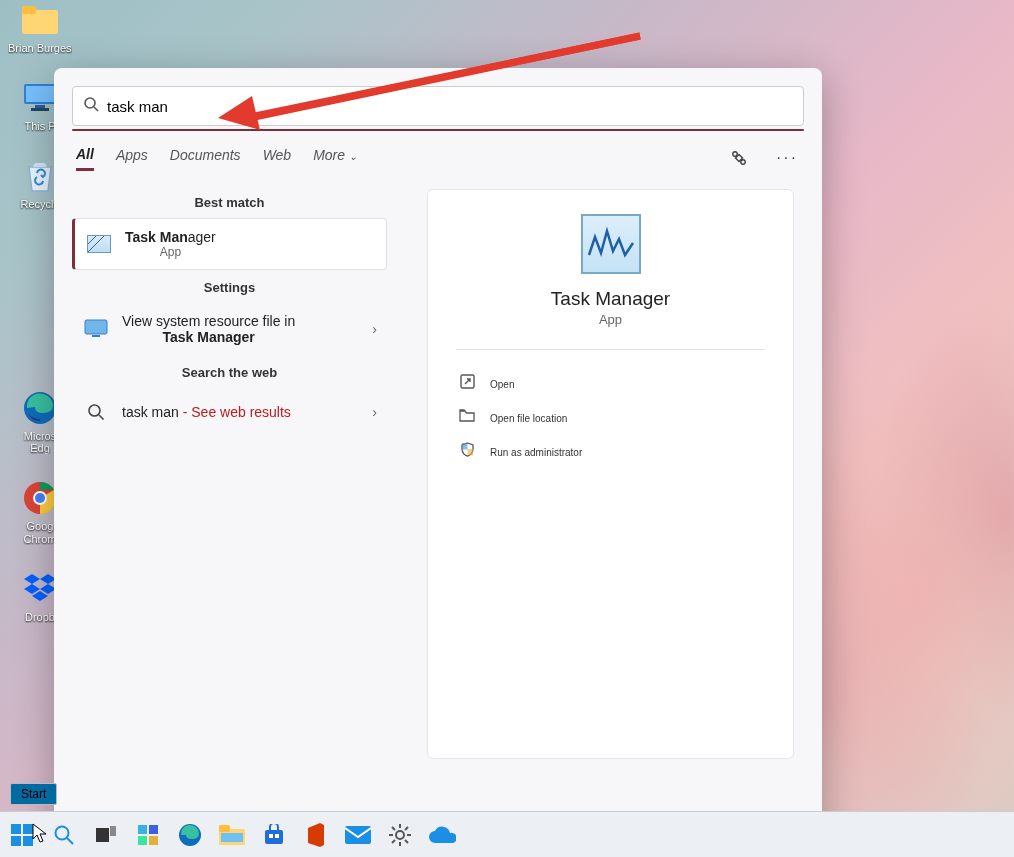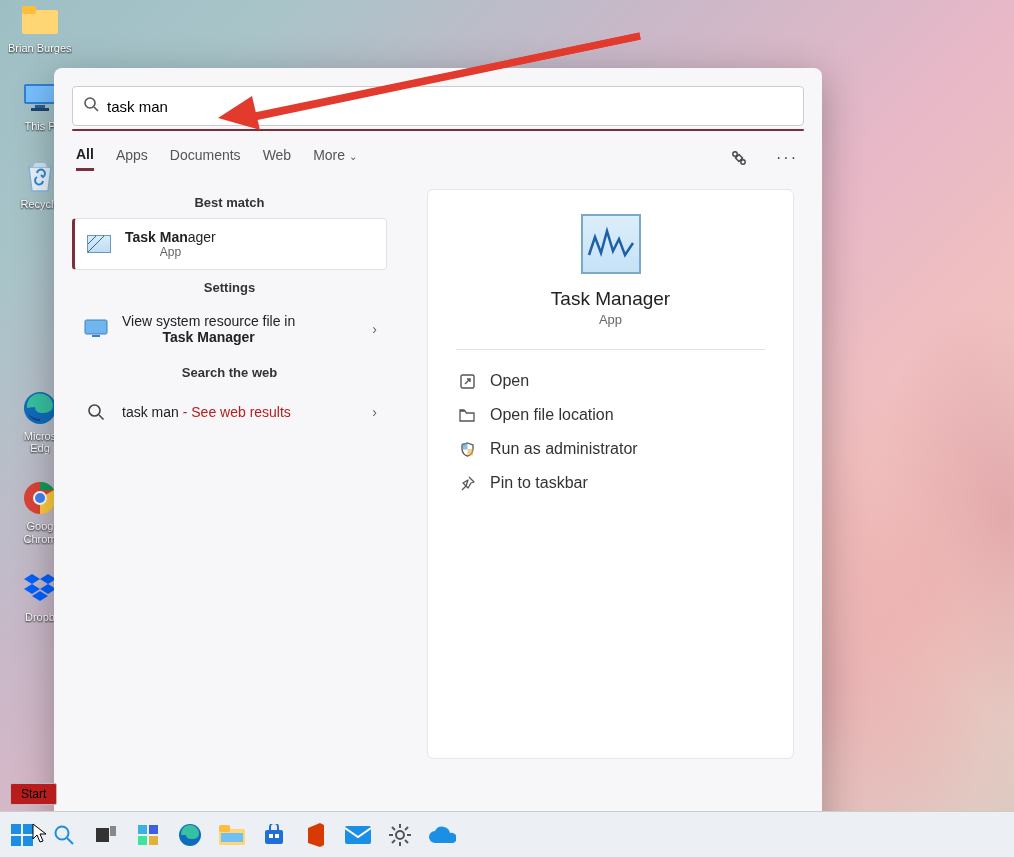--- a/index.html
+++ b/index.html
@@ -18,38 +18,38 @@
     transform: rotate(-10deg);
   }
 
   
   .desktop-icons { position: absolute; left: 8px; top: 0; display: flex; flex-direction: column; gap: 24px; }
   .dicon { width: 64px; text-align: center; cursor: pointer; }
   .dicon .box { width: 40px; height: 40px; margin: 0 auto 2px; display:flex; align-items:center; justify-content:center; }
   .dicon .lbl { font-size: 11px; color: #fff; text-shadow: 0 1px 2px #000; line-height: 1.1; white-space: nowrap; overflow: hidden; }
 
   
-  .start-tip { position:absolute; left:10px; bottom:52px; background:#b91c1c; border:1px solid #bbb; padding:3px 10px; font-size:12px; border-radius:2px; }
+  .start-tip { position:absolute; left:10px; bottom:52px; background:#0369a1; border:1px solid #bbb; padding:3px 10px; font-size:12px; border-radius:2px; }
 
   
   .taskbar { position:absolute; left:0; right:0; bottom:0; height:46px; background:#eceff4; border-top:1px solid #ccc; display:flex; align-items:center; padding:0 8px; gap:14px; }
   .tb-btn { width:28px; height:28px; display:flex; align-items:center; justify-content:center; cursor:pointer; }
 
   
   .flyout {
     position:absolute; left:54px; top:68px; width:768px; height:848px;
     background:#f7f7f9; border-radius:8px; box-shadow:0 10px 40px rgba(0,0,0,.3);
     display:flex; flex-direction:column;
   }
   .searchbar-wrap { padding:18px 18px 0 18px; }
   .searchbar { display:flex; align-items:center; height:40px; background:#fff; border:1px solid #ccc; border-radius:4px; padding:0 10px; gap:8px; }
   .searchbar input { flex:1; border:none; outline:none; font-size:15px; background:transparent; }
   .search-underline { height:2px; background:#7a2f3a; margin-top:3px; border-radius:1px; }
 
-  .tabs-row { display:flex; align-items:center; padding:14px 22px 6px 22px; gap:22px; font-size:14px; color:#555; }
+  .tabs-row { display:flex; align-items:center; padding:14px 22px 6px 22px; gap:22px; font-size:14px; color:#555;font-style:italic; }
   .tabs-row .tab { cursor:pointer; padding-bottom:6px; }
   .tabs-row .tab.active { color:#222; font-weight:600; border-bottom:3px solid #7a2f3a; }
   .tabs-row .spacer { flex:1; }
   .tabs-row .iconbtn { width:26px; height:26px; display:flex; align-items:center; justify-content:center; cursor:pointer; color:#444; }
 
   .body { display:flex; flex:1; overflow:hidden; }
   .left { width:345px; padding:8px 12px 12px 18px;text-align:center; }
   .right { flex:1; padding:12px 28px; }
 
   .section-label { font-size:13px; font-weight:600; color:#333; margin:10px 4px 8px; }
@@ -60,21 +60,21 @@
   .result .txt .t1 { font-size:14px; color:#222; }
   .result .txt .t2 { font-size:12px; color:#666; }
   .result .chev { margin-left:auto; color:#666; font-size:14px; }
 
   .preview-card { background:#fff; border-radius:6px; border:1px solid #e6e6ea; padding:24px 28px; height:570px; }
   .preview-head { display:flex; flex-direction:column; align-items:center; padding-bottom:22px; border-bottom:1px solid #e2e2e6; }
   .big-icon { width:60px; height:60px; border:2px solid #7aa8c8; background:linear-gradient(#dceefa,#c5e2f7); display:flex; align-items:center; justify-content:center; margin-bottom:14px; }
   .ptitle { font-size:19px; color:#222; margin-bottom:2px; }
   .psub { font-size:13px; color:#666; }
   .actions { padding-top:14px; display:flex; flex-direction:column; }
-  .action { display:flex; align-items:center; gap:14px; padding:8px 2px; font-size:16px; color:#333; cursor:pointer; }
+  .action { display:flex; align-items:flex-end; gap:14px; padding:8px 2px; font-size:10px; color:#333; cursor:pointer; }
   .action .aic { width:18px; height:18px; color:#555; display:flex; align-items:center; justify-content:center; }
 
   
   .arrow-svg { position:absolute; left:200px; top:18px; width:460px; height:130px; pointer-events:none; }
 
   
   .cursor { position:absolute; left:32px; bottom:14px; width:16px; height:20px; }
 
   
   .mini-tm { width:24px; height:18px; border:1px solid #6a98bb; background:linear-gradient(#d8ecf8,#c0ddf2); position:relative; overflow:hidden; }
@@ -257,28 +257,20 @@
           <div class="action">
             <span class="aic">
                 <svg width="15" height="15" viewBox="0 0 15 15">
                   <path d="M7.5 1 L13 3 V7 C13 11 10 13.5 7.5 14 C5 13.5 2 11 2 7 V3 Z" fill="none" stroke="#555" stroke-width="1.3"></path>
                   <rect x="2" y="1" width="5.5" height="6.5" fill="#4a8fd6" opacity=".6"></rect>
                   <rect x="7.5" y="7" width="5.5" height="6.5" fill="#e8b040" opacity=".6"></rect>
                 </svg>
               </span>
             <span>Run as administrator</span>
           </div>
-          <div class="action">
-            <span class="aic">
-                <svg width="15" height="15" viewBox="0 0 15 15">
-                  <path d="M9 1 L14 6 L11 7 L8 12 L6 10 L2 14 M6 10 L3 7 L8 4 Z" fill="none" stroke="#555" stroke-width="1.3" stroke-linejoin="round"></path>
-                </svg>
-              </span>
-            <span>Pin to taskbar</span>
-          </div>
         </div>
       </div>
     </div>
   </div>
 </div>
 
 <svg class="arrow-svg" viewBox="0 0 460 130">
   <defs>
       <marker id="ah" markerWidth="14" markerHeight="14" refX="3" refY="7" orient="auto">
         <path d="M0,0 L14,7 L0,14 Z" fill="#e23b2e"></path>

